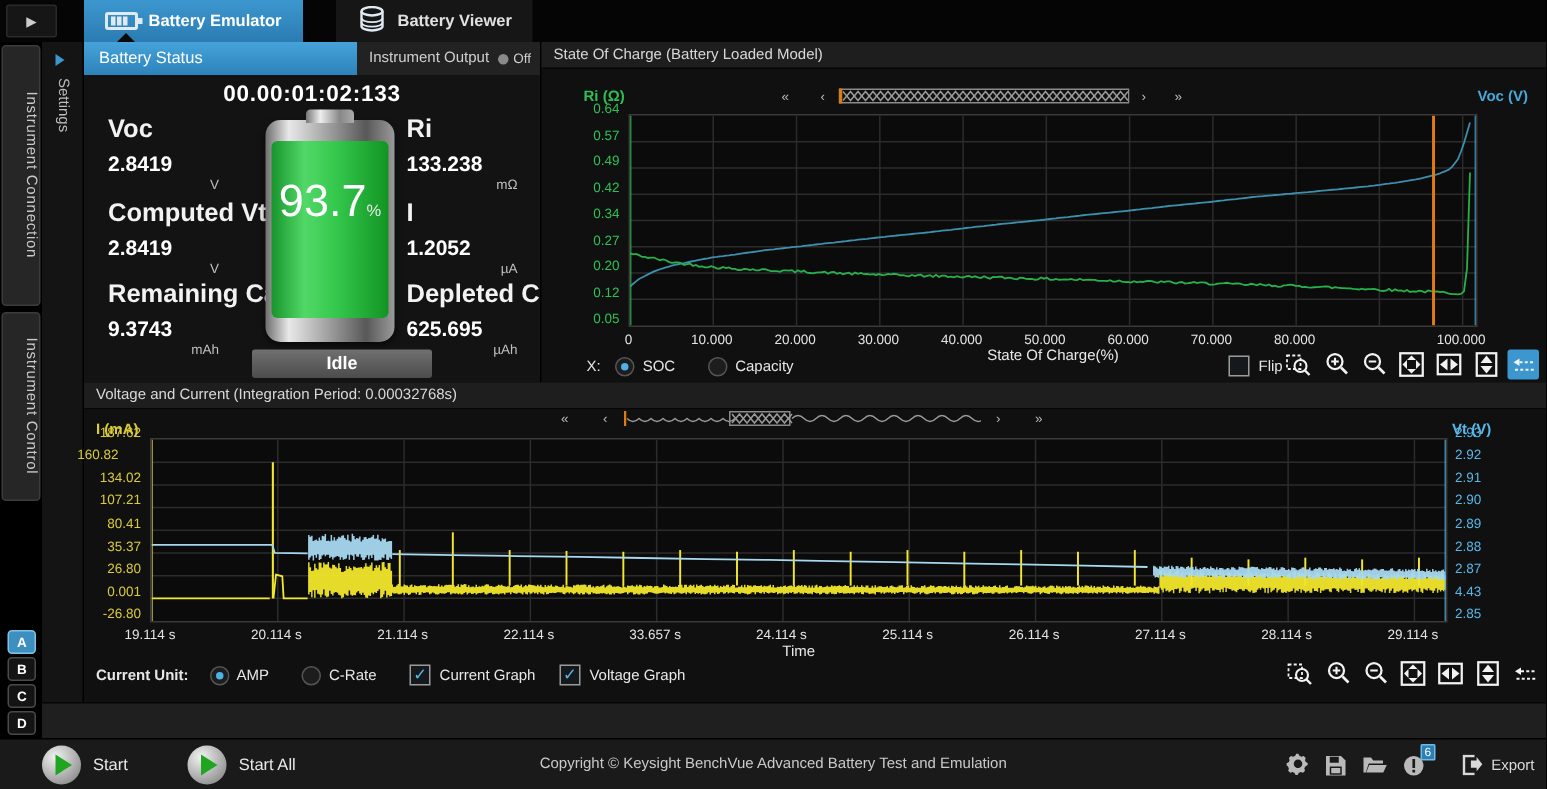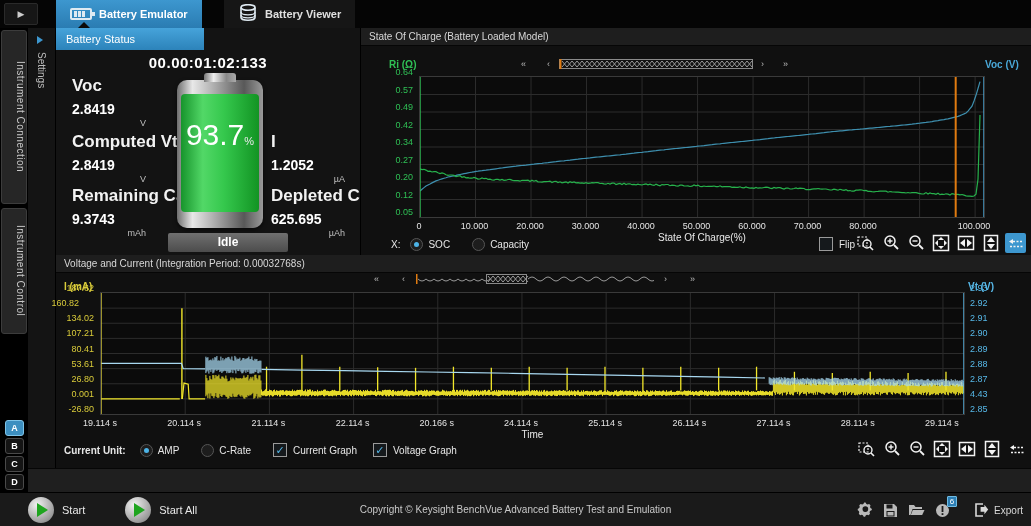--- a/index.html
+++ b/index.html
@@ -28,21 +28,21 @@
   .settings-rail { position:absolute; left:28px; top:28px; width:28px; height:440px; background:#141414; border-right:1px solid #000; }
   .settings-rail .arrow { position:absolute; left:9px; top:8px; width:0; height:0; border-top:4px solid transparent; border-bottom:4px solid transparent; border-left:6px solid #3d97cf; cursor:pointer; }
   .settings-rail .vtext { position:absolute; left:8px; top:24px; writing-mode:vertical-rl; font-size:10px; color:#bdbdbd; }
 
   
   .panel { position:absolute; background:#131313; }
   .phead { position:absolute; left:0; top:0; width:100%; height:18px; background:#1e1e1e; color:#d8d8d8; font-size:10px; line-height:18px; padding-left:8px; border-bottom:1px solid #060606; }
 
   
   #battery-panel { left:56px; top:28px; width:304px; height:227px; }
-  .bs-head { position:absolute; left:0; top:0; width:148px; height:22px; background:linear-gradient(#46a3da,#2c83ba); color:#fff; font-size:11px; line-height:22px; padding-left:10px; cursor:pointer; }
+  .bs-head { position:absolute; left:0; top:0; width:182px; height:22px; background:linear-gradient(#46a3da,#2c83ba); color:#fff; font-size:11px; line-height:22px; padding-left:10px; cursor:pointer; }
   .io-head { position:absolute; left:182px; top:0; width:122px; height:22px; background:#222; color:#cfcfcf; font-size:10px; line-height:22px; padding-left:8px; }
   .io-off { position:absolute; right:6px; top:0; height:22px; display:flex; align-items:center; gap:3px; color:#cfcfcf; font-size:9px; cursor:pointer; }
   .io-off .dot { width:7px; height:7px; border-radius:50%; background:#8a8a8a; }
   .timer { position:absolute; left:0; top:26px; width:100%; text-align:center; font-size:15px; font-weight:bold; color:#fff; letter-spacing:.5px; }
   .stat { position:absolute; }
   .stat .lb { font-size:17px; font-weight:bold; color:#f2f2f2; }
   .stat .vl { font-size:14px; font-weight:bold; color:#fff; margin-top:5px; }
   .stat .un { font-size:9px; color:#bfbfbf; margin-top:1px; text-align:right; width:74px; }
   .battery { position:absolute; left:121px; top:52px; width:86px; height:148px; border-radius:10px;
     background:linear-gradient(90deg,#6e6e6e,#e8e8e8 18%,#b5b5b5 40%,#585858 78%,#9a9a9a);
@@ -125,36 +125,48 @@
     </div>
   </div>
 
   <div class="settings-rail">
     <div class="arrow"></div>
     <div class="vtext">Settings</div>
   </div>
 
   <div class="panel" id="battery-panel">
     <div class="bs-head">Battery Status</div>
+    <div class="io-head">
+      <span>Instrument Output</span>
+      <span class="io-off">
+        <span class="dot"></span>
+        <span>Off</span>
+      </span>
+    </div>
     <div class="timer">00.00:01:02:133</div>
 
     <div class="stat" style="left:16px; top:48px;">
       <div class="lb">Voc</div>
       <div class="vl">2.8419</div>
       <div class="un">V</div>
     </div>
     <div class="stat" style="left:16px; top:104px;">
       <div class="lb">Computed Vt</div>
       <div class="vl">2.8419</div>
       <div class="un">V</div>
     </div>
     <div class="stat" style="left:16px; top:158px;">
       <div class="lb">Remaining Capacity</div>
       <div class="vl">9.3743</div>
       <div class="un">mAh</div>
+    </div>
+    <div class="stat" style="left:215px; top:48px;">
+      <div class="lb">Ri</div>
+      <div class="vl">133.238</div>
+      <div class="un">mΩ</div>
     </div>
     <div class="stat" style="left:215px; top:104px;">
       <div class="lb">I</div>
       <div class="vl">1.2052</div>
       <div class="un">µA</div>
     </div>
     <div class="stat" style="left:215px; top:158px;">
       <div class="lb" style="white-space:nowrap;">Depleted Capacity</div>
       <div class="vl">625.695</div>
       <div class="un">µAh</div>
@@ -330,21 +342,21 @@
 
     <div class="axis-title" style="left:8px; top:26px; color:#d9cb3a;">I (mA)</div>
     <div class="axis-title" style="left:912px; top:26px; color:#57b8e8;">Vt (V)</div>
 
     <div class="tickcol" id="vi-lticks" style="left:0px; top:32px; width:40px; height:131px;">
         <span style="top: -4px; right: 2px; color: rgb(217, 203, 58);">187.62</span>
         <span style="top: 11.125px; right: 17px; color: rgb(217, 203, 58);">160.82</span>
         <span style="top: 26.25px; right: 2px; color: rgb(217, 203, 58);">134.02</span>
         <span style="top: 41.375px; right: 2px; color: rgb(217, 203, 58);">107.21</span>
         <span style="top: 56.5px; right: 2px; color: rgb(217, 203, 58);">80.41</span>
-        <span style="top: 71.625px; right: 2px; color: rgb(217, 203, 58);">53.61</span>
+        <span style="top: 71.625px; right: 2px; color: rgb(217, 203, 58);">35.37</span>
         <span style="top: 86.75px; right: 2px; color: rgb(217, 203, 58);">26.80</span>
         <span style="top: 101.875px; right: 2px; color: rgb(217, 203, 58);">0.001</span>
         <span style="top: 117px; right: 2px; color: rgb(217, 203, 58);">-26.80</span>
       </div>
     <div class="tickcol" id="vi-rticks" style="left:912px; top:32px; width:36px; height:131px;">
         <span style="top: -4px; left: 2px; color: rgb(87, 184, 232);">2.93</span>
         <span style="top: 11.125px; left: 2px; color: rgb(87, 184, 232);">2.92</span>
         <span style="top: 26.25px; left: 2px; color: rgb(87, 184, 232);">2.91</span>
         <span style="top: 41.375px; left: 2px; color: rgb(87, 184, 232);">2.90</span>
         <span style="top: 56.5px; left: 2px; color: rgb(87, 184, 232); text-align: right;">2.89</span>
@@ -404,21 +416,21 @@
           <path d="M668.2 90.7L668.2 84.2M669.2 92.0L669.2 84.7M670.2 91.6L670.2 85.3M671.2 92.2L671.2 86.1M672.2 90.3L672.2 84.5M673.2 91.6L673.2 84.9M674.2 90.6L674.2 85.6M675.2 91.2L675.2 84.6M676.2 90.3L676.2 84.8M677.2 91.2L677.2 84.9M678.2 91.5L678.2 84.1M679.2 90.6L679.2 86.4M680.2 91.0L680.2 84.2M681.2 92.1L681.2 85.1M682.2 90.6L682.2 86.4M683.2 91.5L683.2 84.3M684.2 91.2L684.2 84.5M685.2 92.1L685.2 85.8M686.2 91.2L686.2 84.9M687.2 92.3L687.2 84.9M688.2 91.9L688.2 85.3M689.2 92.4L689.2 86.1M690.2 90.6L690.2 85.0M691.2 91.7L691.2 84.4M692.2 90.9L692.2 85.3M693.2 90.6L693.2 84.7M694.2 91.2L694.2 85.0M695.2 91.5L695.2 86.6M696.2 91.0L696.2 84.6M697.2 90.5L697.2 86.2M698.2 92.3L698.2 86.6M699.2 90.9L699.2 85.6M700.2 91.6L700.2 86.3M701.2 91.4L701.2 85.3M702.2 90.7L702.2 85.0M703.2 91.9L703.2 86.0M704.2 90.7L704.2 85.7M705.2 91.1L705.2 86.4M706.2 90.6L706.2 84.7M707.2 91.3L707.2 85.6M708.2 90.8L708.2 85.8M709.2 92.2L709.2 86.6M710.2 92.5L710.2 85.2M711.2 90.6L711.2 86.7M712.2 90.6L712.2 85.6M713.2 91.6L713.2 85.7M714.2 91.8L714.2 85.9M715.2 92.5L715.2 86.6M716.2 90.6L716.2 86.5M717.2 91.1L717.2 85.7M718.2 91.6L718.2 85.8M719.2 91.2L719.2 86.6M720.2 91.5L720.2 85.2M721.2 91.9L721.2 85.2M722.2 91.2L722.2 85.8M723.2 91.3L723.2 86.8M724.2 91.4L724.2 86.7M725.2 91.2L725.2 84.8M726.2 91.6L726.2 85.1M727.2 90.9L727.2 85.2M728.2 92.7L728.2 85.5M729.2 91.3L729.2 85.9M730.2 92.2L730.2 85.9M731.2 92.5L731.2 85.4M732.2 92.2L732.2 85.3M733.2 91.3L733.2 84.8M734.2 92.4L734.2 84.8M735.2 91.0L735.2 85.0M736.2 91.0L736.2 85.1M737.2 92.5L737.2 85.0M738.2 90.8L738.2 86.2M739.2 91.4L739.2 86.6M740.2 92.1L740.2 85.6M741.2 92.7L741.2 86.1M742.2 92.0L742.2 86.3M743.2 91.5L743.2 85.4M744.2 92.1L744.2 85.8M745.2 92.1L745.2 85.0M746.2 91.9L746.2 85.1M747.2 92.1L747.2 86.2M748.2 92.3L748.2 85.8M749.2 91.2L749.2 86.9M750.2 92.3L750.2 85.4M751.2 92.3L751.2 87.2M752.2 91.5L752.2 86.5M753.2 91.3L753.2 85.2M754.2 91.0L754.2 85.1M755.2 91.9L755.2 85.7M756.2 91.0L756.2 86.8M757.2 92.2L757.2 87.0M758.2 92.6L758.2 86.3M759.2 92.2L759.2 87.2M760.2 92.0L760.2 85.3M761.2 92.6L761.2 85.5M762.2 92.8L762.2 85.7M763.2 91.7L763.2 86.7M764.2 91.7L764.2 87.1M765.2 92.4L765.2 86.5M766.2 91.5L766.2 86.1M767.2 91.6L767.2 85.4M768.2 91.3L768.2 85.2M769.2 93.0L769.2 86.2M770.2 91.5L770.2 86.7M771.2 92.9L771.2 86.5M772.2 91.4L772.2 85.4M773.2 92.8L773.2 87.4M774.2 93.0L774.2 87.3M775.2 93.0L775.2 86.3M776.2 92.1L776.2 85.9M777.2 92.0L777.2 86.3M778.2 93.0L778.2 85.3M779.2 91.2L779.2 85.4M780.2 91.3L780.2 86.1M781.2 92.7L781.2 87.2M782.2 92.8L782.2 85.6M783.2 91.5L783.2 85.6M784.2 91.8L784.2 86.9M785.2 92.5L785.2 86.2M786.2 92.5L786.2 86.4M787.2 91.9L787.2 86.4M788.2 92.1L788.2 85.8M789.2 92.8L789.2 86.7M790.2 92.3L790.2 86.3M791.2 92.2L791.2 86.8M792.2 92.8L792.2 85.4M793.2 93.2L793.2 86.2M794.2 92.1L794.2 87.6M795.2 92.9L795.2 87.3M796.2 91.5L796.2 87.6M797.2 91.3L797.2 86.2M798.2 93.1L798.2 86.9M799.2 92.6L799.2 86.5M800.2 91.8L800.2 87.6M801.2 92.1L801.2 87.8M802.2 91.9L802.2 86.4M803.2 91.8L803.2 85.6M804.2 92.3L804.2 86.9M805.2 93.2L805.2 85.8M806.2 93.3L806.2 87.2M807.2 92.7L807.2 87.8M808.2 92.9L808.2 87.4M809.2 93.0L809.2 86.9M810.2 91.5L810.2 87.1M811.2 92.9L811.2 86.6M812.2 91.6L812.2 86.8M813.2 93.1L813.2 87.2M814.2 92.6L814.2 86.7M815.2 93.0L815.2 86.0M816.2 93.0L816.2 86.1M817.2 93.4L817.2 86.8M818.2 93.1L818.2 87.3M819.2 91.8L819.2 86.7M820.2 91.8L820.2 86.3M821.2 92.9L821.2 86.4M822.2 92.8L822.2 87.3M823.2 92.9L823.2 87.3M824.2 92.8L824.2 87.5M825.2 92.6L825.2 87.2M826.2 92.2L826.2 86.1M827.2 93.3L827.2 85.9M828.2 91.9L828.2 87.3M829.2 92.1L829.2 87.8M830.2 93.5L830.2 87.8M831.2 93.2L831.2 86.7M832.2 91.7L832.2 86.3M833.2 91.8L833.2 87.7M834.2 92.3L834.2 86.8M835.2 92.4L835.2 88.0M836.2 91.9L836.2 86.3M837.2 92.2L837.2 87.5M838.2 93.2L838.2 86.6M839.2 93.2L839.2 87.1M840.2 92.3L840.2 86.3M841.2 91.8L841.2 86.8M842.2 92.7L842.2 86.3M843.2 93.0L843.2 87.9M844.2 93.4L844.2 86.4M845.2 92.9L845.2 86.2M846.2 92.7L846.2 87.7M847.2 93.2L847.2 87.3M848.2 93.1L848.2 87.6M849.2 92.3L849.2 88.2M850.2 91.8L850.2 86.1M851.2 92.2L851.2 87.6M852.2 92.5L852.2 87.1M853.2 92.5L853.2 88.3M854.2 93.4L854.2 86.3M855.2 92.0L855.2 87.8M856.2 92.1L856.2 87.2M857.2 93.7L857.2 88.2M858.2 93.1L858.2 87.5M859.2 92.6L859.2 87.8M860.2 93.6L860.2 87.1M861.2 93.1L861.2 86.7M862.2 93.5L862.2 88.0" stroke="#a8d8f0" stroke-width="1" fill="none" opacity="0.95"></path>
           <line x1="0.5" y1="0" x2="0.5" y2="121" stroke="#d9cb3a" stroke-width="1" opacity="0.7"></line>
           <line x1="862.5" y1="0" x2="862.5" y2="121" stroke="#57b8e8" stroke-width="1" opacity="0.7"></line>
         </svg>
     </div>
     <div class="tickrow" id="vi-xticks" style="position:absolute; left:44px; top:163px; width:865px; height:12px; color:#e4e4e4;">
         <span style="left: 0px; transform: translateX(-50%); white-space: nowrap;">19.114 s</span>
         <span style="left: 84.1951px; transform: translateX(-50%); white-space: nowrap;">20.114 s</span>
         <span style="left: 168.39px; transform: translateX(-50%); white-space: nowrap;">21.114 s</span>
         <span style="left: 252.585px; transform: translateX(-50%); white-space: nowrap;">22.114 s</span>
-        <span style="left: 336.78px; transform: translateX(-50%); white-space: nowrap;">20.166 s</span>
+        <span style="left: 336.78px; transform: translateX(-50%); white-space: nowrap;">33.657 s</span>
         <span style="left: 420.976px; transform: translateX(-50%); white-space: nowrap;">24.114 s</span>
         <span style="left: 505.171px; transform: translateX(-50%); white-space: nowrap;">25.114 s</span>
         <span style="left: 589.366px; transform: translateX(-50%); white-space: nowrap;">26.114 s</span>
         <span style="left: 673.561px; transform: translateX(-50%); white-space: nowrap;">27.114 s</span>
         <span style="left: 757.756px; transform: translateX(-50%); white-space: nowrap;">28.114 s</span>
         <span style="left: 841.951px; transform: translateX(-50%); white-space: nowrap;">29.114 s</span>
       </div>
     <div class="xlabel" style="left:44px; top:174px; width:865px;">Time</div>
 
     <div class="ctl-row" style="left:8px; top:185px; height:20px;">

